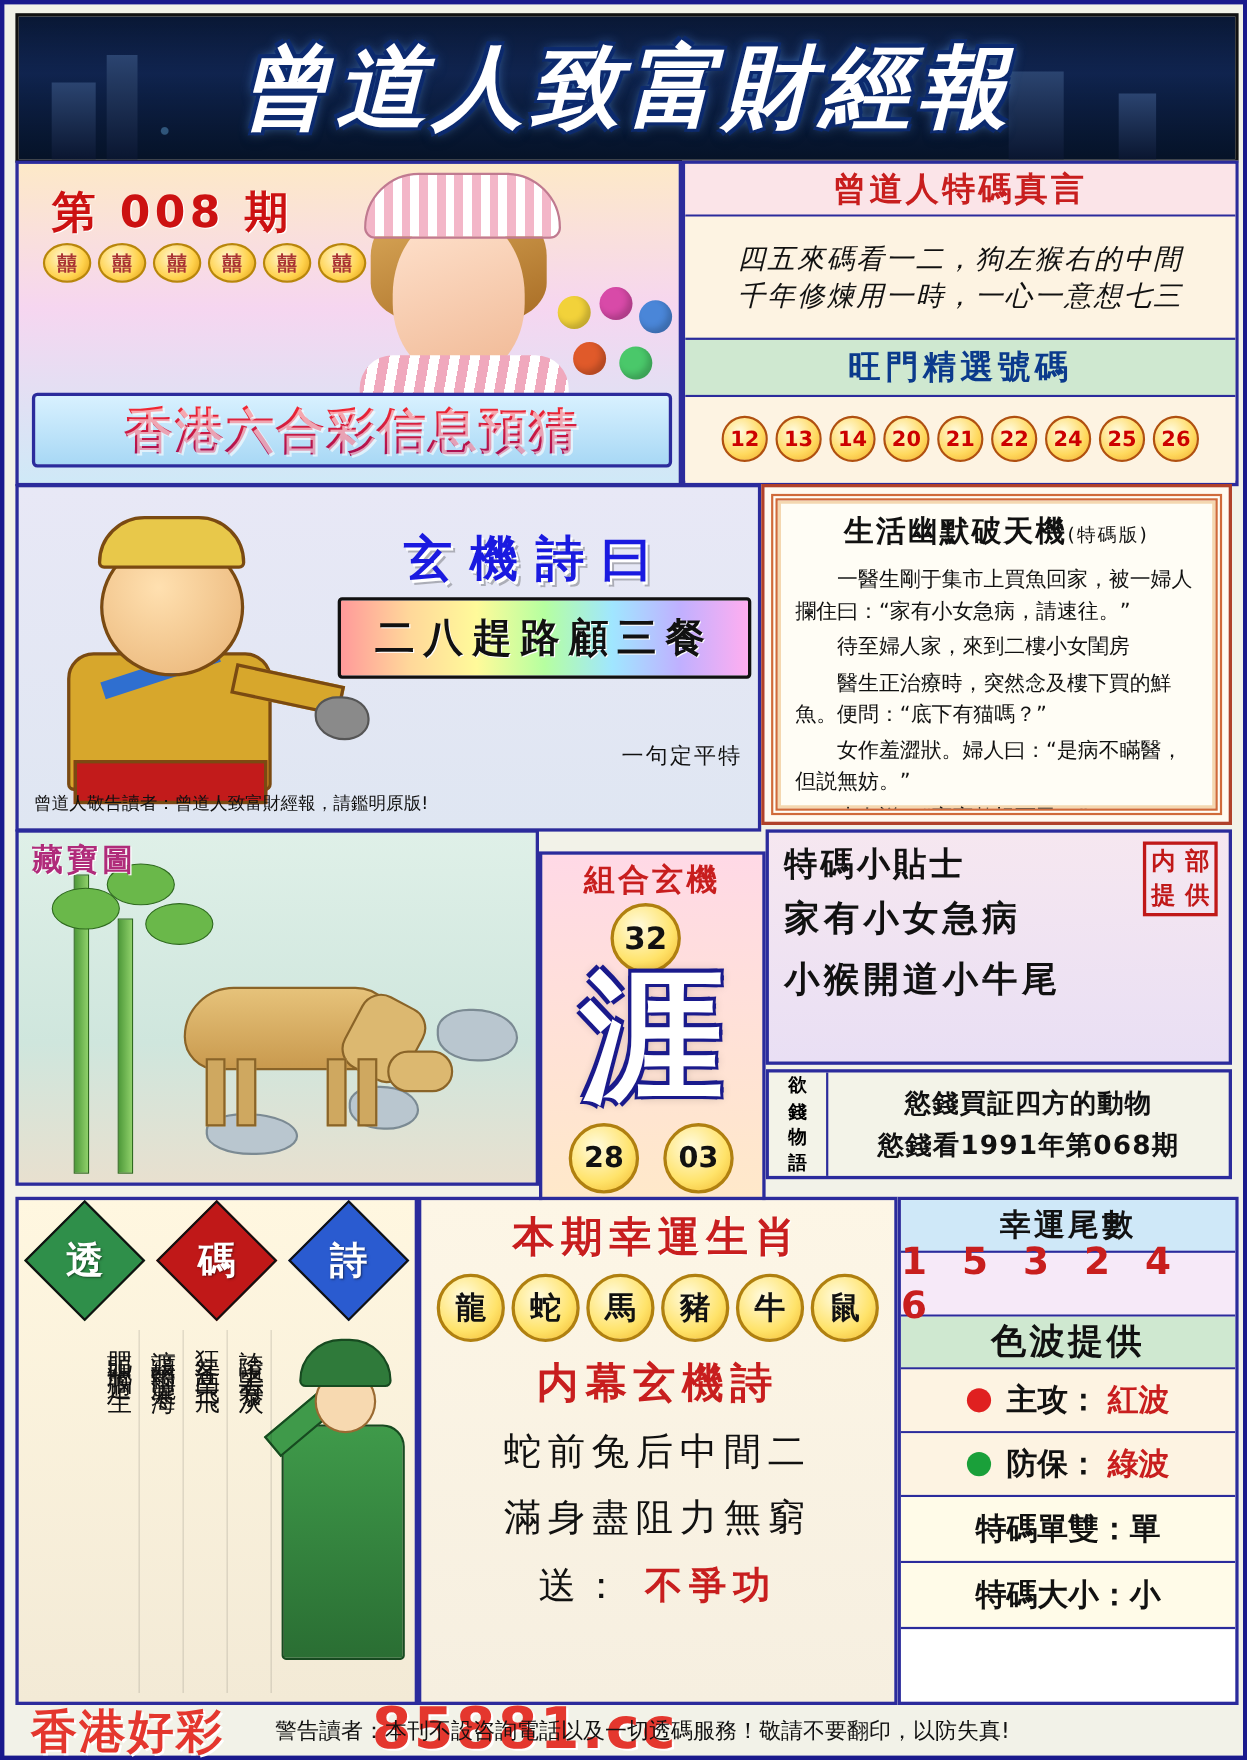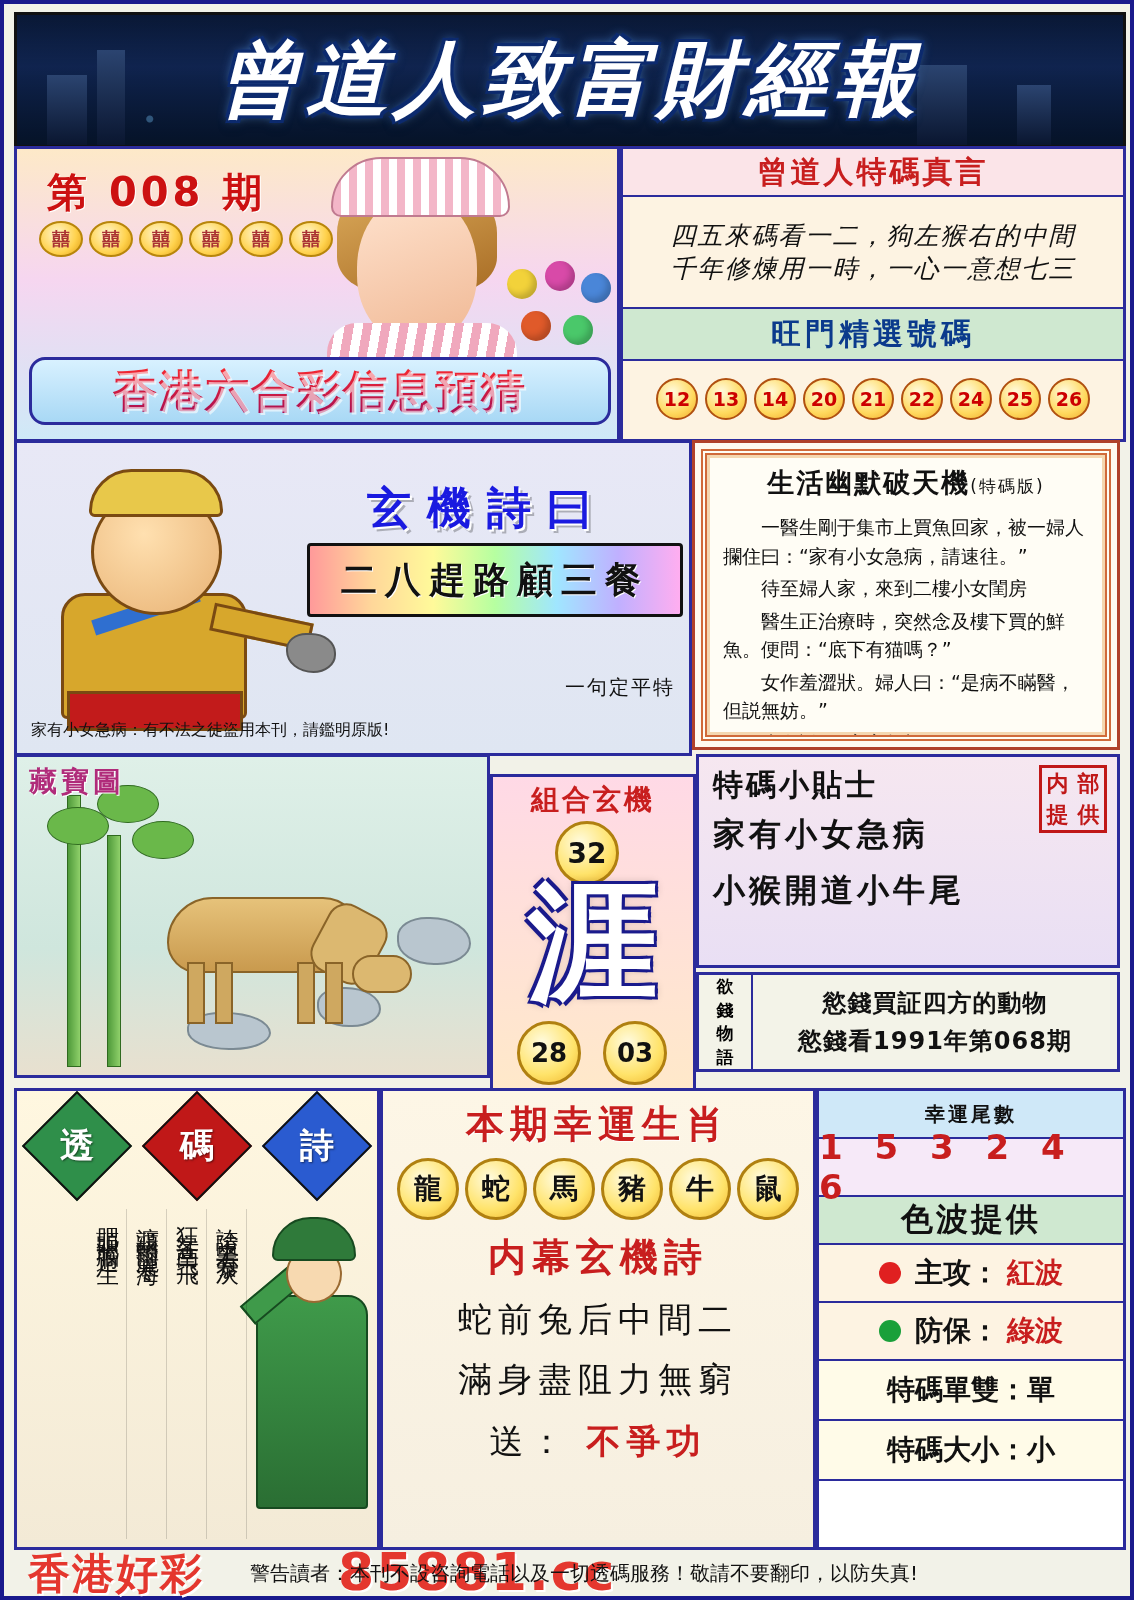--- a/index.html
+++ b/index.html
@@ -42,21 +42,21 @@
     background:linear-gradient(160deg,#ffe3cf,#f0b894);}
   .girl-hair{position:absolute;left:20px;top:20px;width:160px;height:120px;border-radius:50% 50% 30% 30%;
     background:linear-gradient(160deg,#e0b060,#a86c24);}
   .girl-cap{position:absolute;left:14px;top:4px;width:175px;height:56px;border-radius:50px 50px 10px 10px;
     background:repeating-linear-gradient(90deg,#f3b6c8 0 8px,#fff 8px 16px);border:2px solid #c07a90;}
   .girl-body{position:absolute;left:10px;top:170px;width:190px;height:95px;border-radius:30px 30px 0 0;
     background:repeating-linear-gradient(100deg,#f0a8bd 0 9px,#ffffff 9px 18px);}
   .balls{position:absolute;left:490px;top:120px;width:110px;height:110px;}
   .b{position:absolute;width:30px;height:30px;border-radius:50%;box-shadow:inset -4px -4px 6px rgba(0,0,0,.2);}
   .title-bar{position:absolute;left:12px;bottom:14px;width:576px;height:62px;
-    border:3px solid #2b2b9c;border-radius:16px;
+    border:3px solid #2b2b9c;border-radius:5px;
     background:linear-gradient(180deg,#d8f1ff,#a8d8f5);
     display:flex;align-items:center;justify-content:center;text-align:right;}
   .title-bar span{font-size:44px;font-weight:bold;letter-spacing:2px;
     background:linear-gradient(180deg,#ff2b2b,#9b0b5a);-webkit-background-clip:text;background-clip:text;color:transparent;
     text-shadow:2px 2px 0 rgba(255,255,255,.6);}
 
   .r1-right{position:absolute;left:606px;top:0;width:500px;height:290px;border:3px solid #2b2b9c;background:#fdf3e2;}
   .rr-h1{height:46px;background:#fbe4e8;border-bottom:2px solid #2b2b9c;display:flex;align-items:center;justify-content:center;}
   .rr-h1 span{font-size:30px;font-weight:bold;color:#c81e1e;letter-spacing:3px;}
   .rr-poem{height:110px;display:flex;flex-direction:column;align-items:center;justify-content:center;background:#fdf3e2;}
@@ -175,21 +175,21 @@
   .zod{width:56px;height:56px;border-radius:50%;border:3px solid #b08010;
     background:radial-gradient(circle at 38% 32%,#fffbe0,#ffe36a 60%,#f0b52a);
     display:flex;align-items:center;justify-content:center;font-size:28px;font-weight:bold;color:#111;}
   .neimu-t{margin-top:12px;text-align:center;font-size:38px;font-weight:bold;color:#c81e1e;letter-spacing:6px;}
   .neimu-l{margin-top:14px;text-align:center;font-size:34px;color:#111;letter-spacing:6px;}
   .song{margin-top:16px;text-align:center;font-size:34px;color:#111;letter-spacing:6px;}
   .song b{color:#c81e1e;}
 
   .r4-right{position:absolute;left:802px;top:0;width:304px;height:456px;border:3px solid #2b2b9c;background:#fff;overflow:hidden;}
   .rr-row{border-bottom:2px solid #2b2b9c;display:flex;align-items:center;justify-content:center;}
-  .rr-title{height:46px;background:#cfe8f8;font-size:20px;font-weight:bold;color:#111;letter-spacing:3px;}
+  .rr-title{height:46px;background:#cfe8f8;font-size:28px;font-weight:bold;color:#111;letter-spacing:3px;}
   .rr-tail{height:56px;background:#f6e9f8;font-size:34px;font-weight:bold;color:#c81e1e;letter-spacing:10px;}
   .rr-sub{height:46px;background:#cfe8d0;font-size:32px;font-weight:bold;color:#111;letter-spacing:3px;}
   .rr-item{height:56px;background:#fdf3e2;font-size:28px;font-weight:bold;color:#111;gap:8px;}
   .dot{width:22px;height:22px;border-radius:50%;display:inline-block;margin-right:6px;}
   .rr-item .val{color:#c81e1e;}
   .rr-item2{height:58px;background:#fffbe8;font-size:28px;font-weight:bold;color:#111;}
 
   
   .footer-wm{position:absolute;left:14px;top:1542px;width:1106px;height:48px;}
   .wm-text{position:absolute;left:10px;top:0;font-size:42px;font-weight:bold;color:#e4372e;letter-spacing:2px;
@@ -274,21 +274,21 @@
         <div class="lr-skirt"></div>
         <div class="lr-sash"></div>
         <div class="lr-head"></div>
         <div class="lr-hat"></div>
       </div>
       <div class="xuanji">玄機詩曰</div>
       <div class="poem-box">
         <span>二八趕路顧三餐</span>
       </div>
       <div class="r2l-note">一句定平特</div>
-      <div class="r2l-warn">家有小女急病：有不法之徒盜用本刊，請鑑明原版!</div>
+      <div class="r2l-warn">曾道人敬告讀者：曾道人致富財經報，請鑑明原版!</div>
     </div>
 
     <div class="r2-right">
       <div class="frame">
         <div class="joke-title">
           <span>生活幽默破天機</span><small>(特碼版)</small>
         </div>
         <div class="joke-body">
           <p>一醫生剛于集市上買魚回家，被一婦人攔住曰：“家有小女急病，請速往。”</p>
           <p>待至婦人家，來到二樓小女閨房</p>

